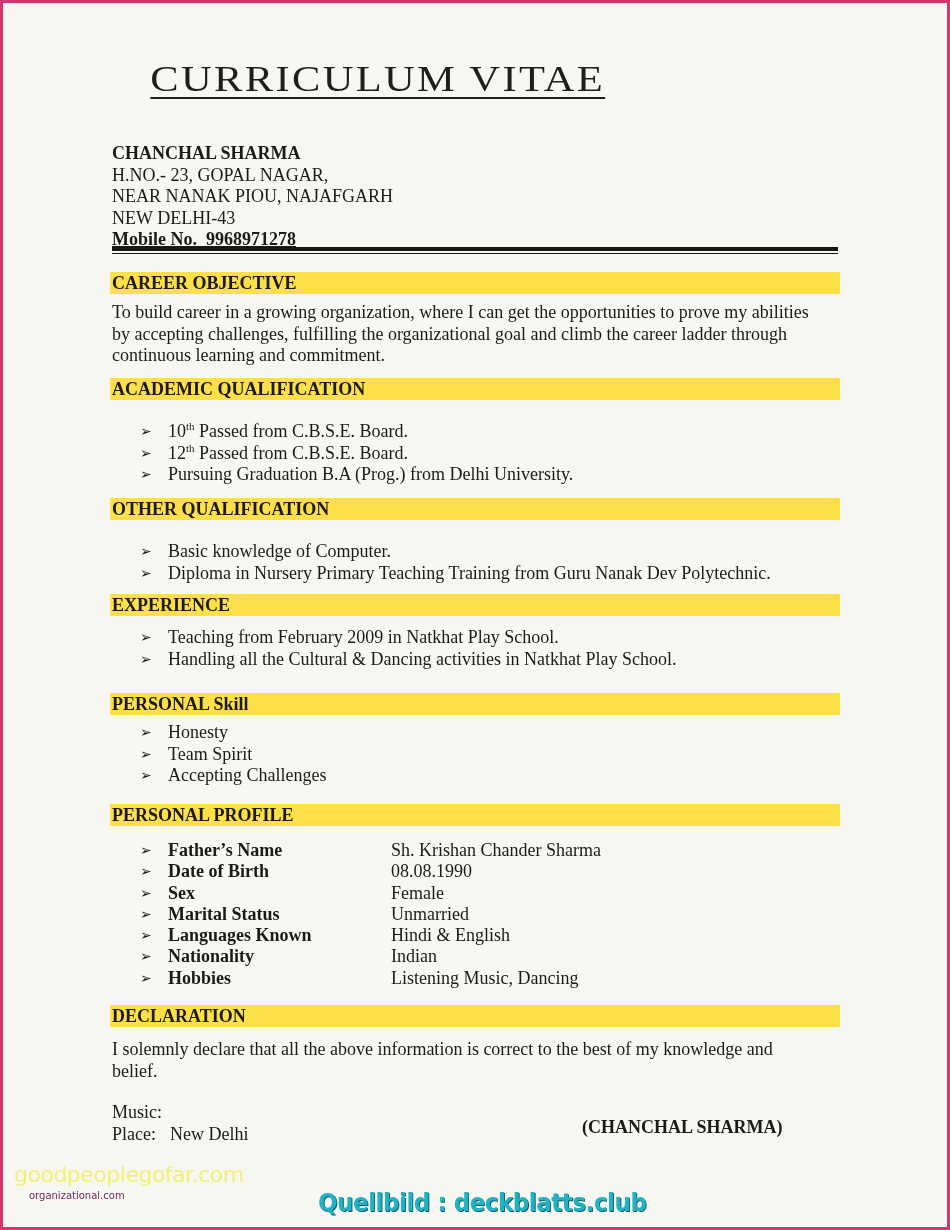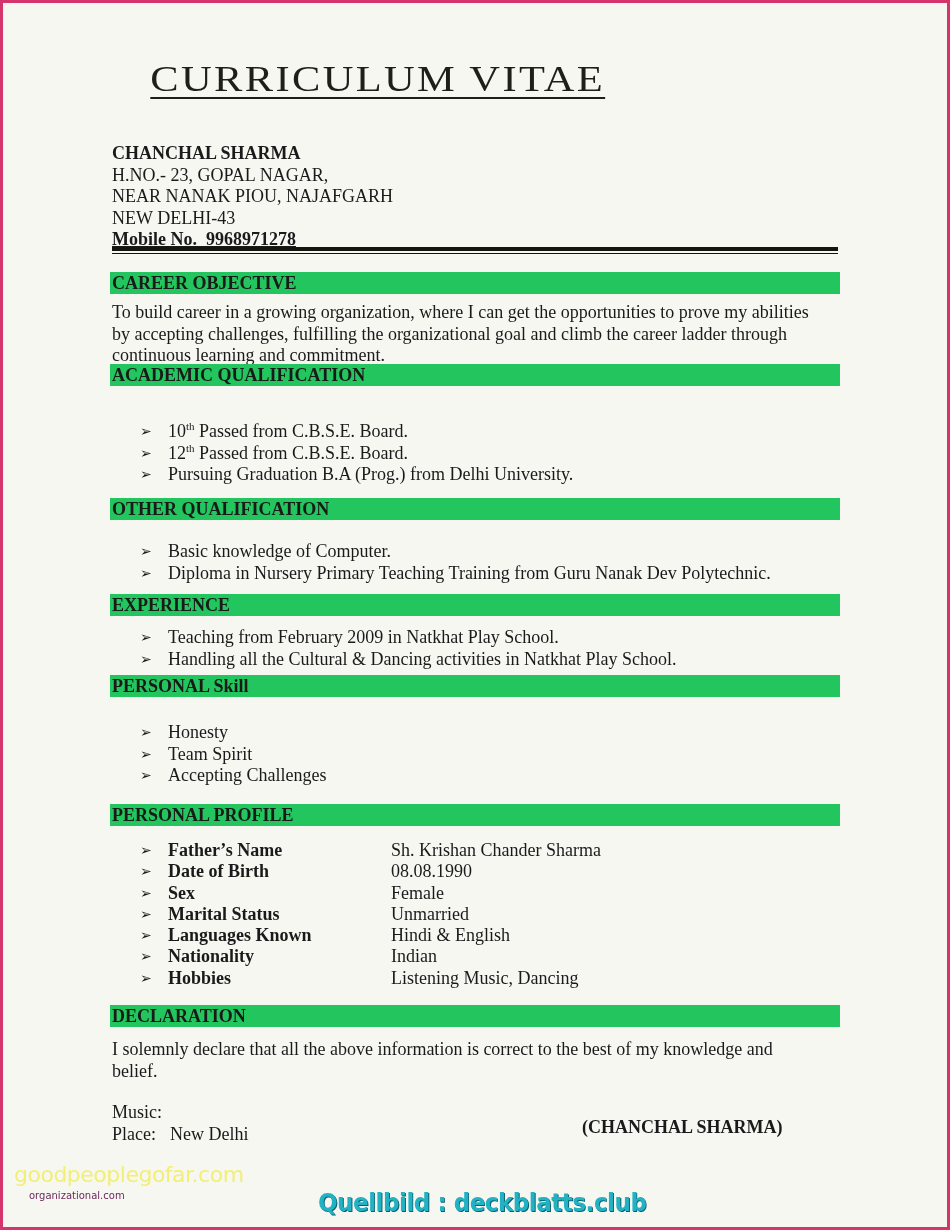--- a/index.html
+++ b/index.html
@@ -30,21 +30,21 @@
     }
     .contact { position: absolute; left: 112px; top: 143px; font-size: 18px; line-height: 21.5px; }
     .contact .name { font-weight: bold; }
     .contact .mobile { font-weight: bold; text-decoration: underline; }
     .rule {
       position: absolute; left: 112px; width: 726px; top: 247px;
       height: 7px; border-top: 4px solid #151510; border-bottom: 1.5px solid #151510;
     }
     .sec-head {
       position: absolute; left: 110px; width: 730px; height: 22px;
-      background: #22c55e;
+      background: #fde047;
       font-weight: bold; font-size: 18px; line-height: 22px;
       padding-left: 2px; color: #1a1a18;
     }
     .para { position: absolute; left: 112px; width: 730px; font-size: 18px; line-height: 21.5px; }
     .list { position: absolute; left: 140px; font-size: 18px; line-height: 21.5px; list-style: none; }
     .list li { position: relative; padding-left: 28px; white-space: nowrap; }
     .list li .arrow {
       position: absolute; left: 0; top: 0; font-size: 14px; line-height: 21.5px;
       font-family: "DejaVu Sans", sans-serif;
     }
@@ -88,40 +88,40 @@
 </div>
 <div class="rule"></div>
 
 <div class="sec-head" style="top:272px">CAREER OBJECTIVE</div>
 <div class="para" style="top:302px">
   <div>To build career in a growing organization, where I can get the opportunities to prove my abilities</div>
   <div>by accepting challenges, fulfilling the organizational goal and climb the career ladder through</div>
   <div>continuous learning and commitment.</div>
 </div>
 
-<div class="sec-head" style="top:364px">ACADEMIC QUALIFICATION</div>
+<div class="sec-head" style="top:378px">ACADEMIC QUALIFICATION</div>
 <ul class="list" style="top:421px">
   <li><span class="arrow">➢</span><span>10</span><sup>th</sup><span style="white-space:pre"> Passed from C.B.S.E. Board.</span></li>
   <li><span class="arrow">➢</span><span>12</span><sup>th</sup><span style="white-space:pre"> Passed from C.B.S.E. Board.</span></li>
   <li><span class="arrow">➢</span><span>Pursuing Graduation B.A (Prog.) from Delhi University.</span></li>
 </ul>
 
 <div class="sec-head" style="top:498px">OTHER QUALIFICATION</div>
 <ul class="list" style="top:541px">
   <li><span class="arrow">➢</span><span>Basic knowledge of Computer.</span></li>
   <li><span class="arrow">➢</span><span>Diploma in Nursery Primary Teaching Training from Guru Nanak Dev Polytechnic.</span></li>
 </ul>
 
 <div class="sec-head" style="top:594px">EXPERIENCE</div>
 <ul class="list" style="top:627px">
   <li><span class="arrow">➢</span><span>Teaching from February 2009 in Natkhat Play School.</span></li>
   <li><span class="arrow">➢</span><span>Handling all the Cultural &amp; Dancing activities in Natkhat Play School.</span></li>
 </ul>
 
-<div class="sec-head" style="top:675px">PERSONAL Skill</div>
+<div class="sec-head" style="top:693px">PERSONAL Skill</div>
 <ul class="list" style="top:722px">
   <li><span class="arrow">➢</span><span>Honesty</span></li>
   <li><span class="arrow">➢</span><span>Team Spirit</span></li>
   <li><span class="arrow">➢</span><span>Accepting Challenges</span></li>
 </ul>
 
 <div class="sec-head" style="top:804px">PERSONAL PROFILE</div>
 <div class="profile">
   <div class="prow">
       <span class="arrow">➢</span>

